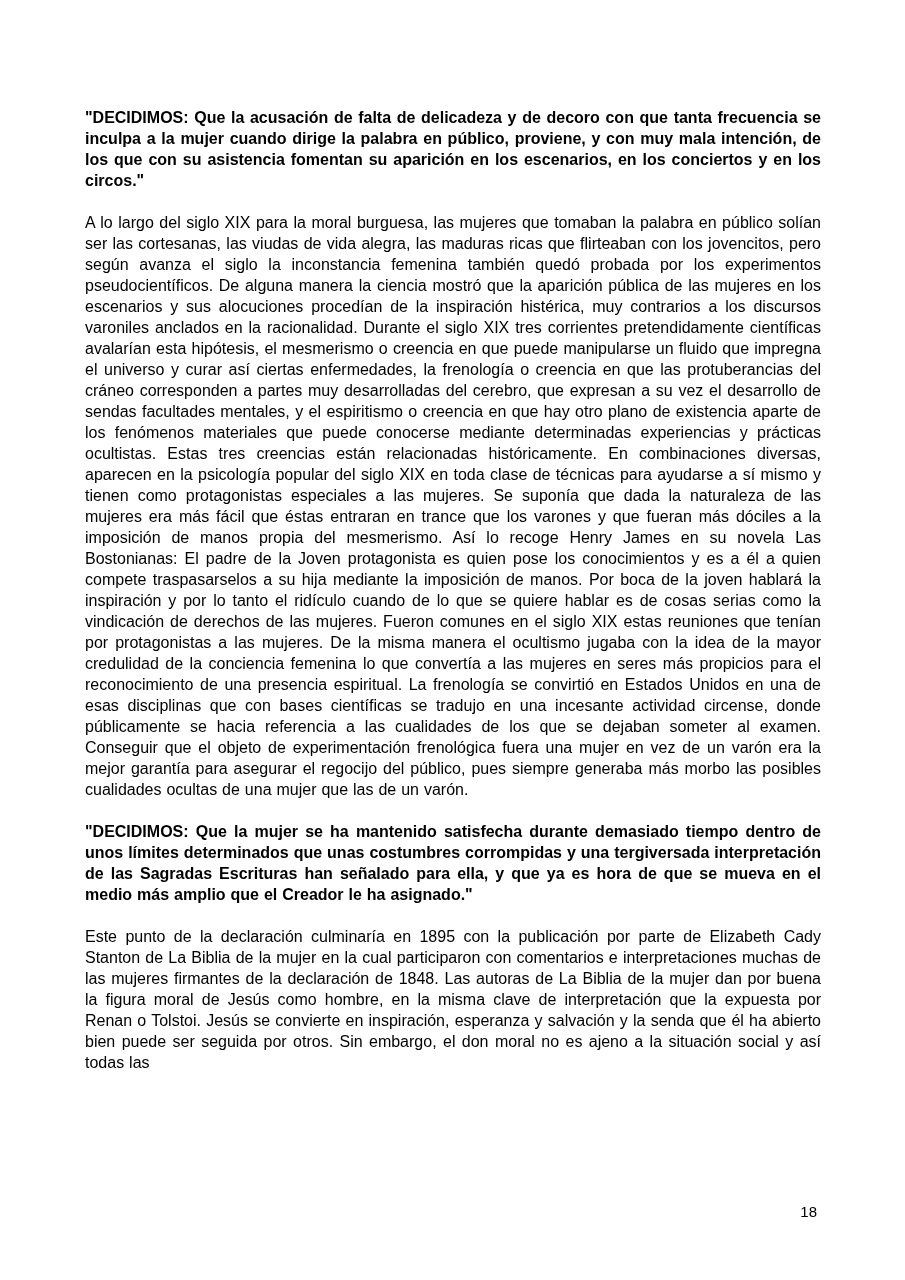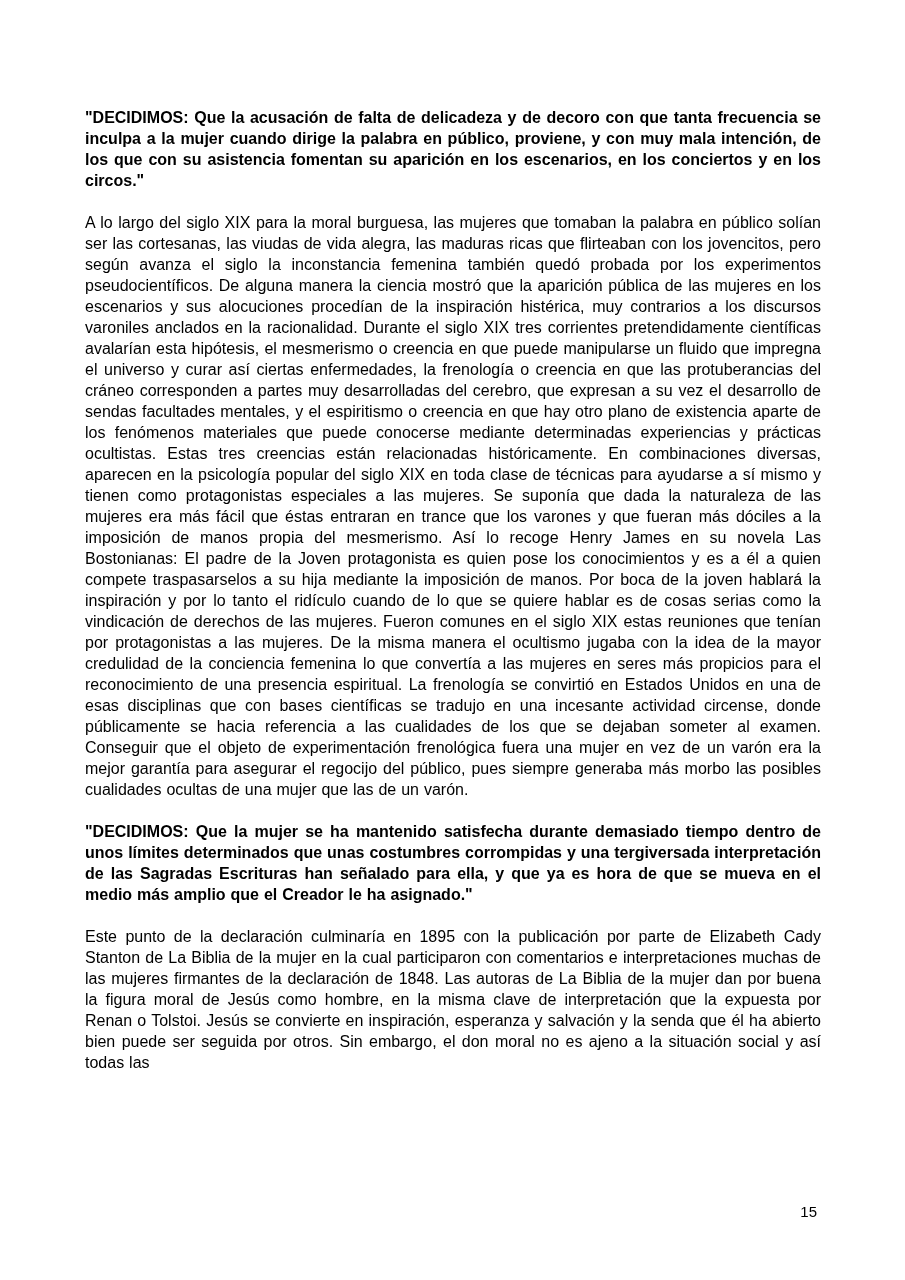--- a/index.html
+++ b/index.html
@@ -45,14 +45,14 @@
 </head>
 <body>
 
 <div class="page">
   <div class="content">
     <p class="para bold">"DECIDIMOS: Que la acusación de falta de delicadeza y de decoro con que tanta frecuencia se inculpa a la mujer cuando dirige la palabra en público, proviene, y con muy mala intención, de los que con su asistencia fomentan su aparición en los escenarios, en los conciertos y en los circos."</p>
     <p class="para">A lo largo del siglo XIX para la moral burguesa, las mujeres que tomaban la palabra en público solían ser las cortesanas, las viudas de vida alegra, las maduras ricas que flirteaban con los jovencitos, pero según avanza el siglo la inconstancia femenina también quedó probada por los experimentos pseudocientíficos. De alguna manera la ciencia mostró que la aparición pública de las mujeres en los escenarios y sus alocuciones procedían de la inspiración histérica, muy contrarios a los discursos varoniles anclados en la racionalidad. Durante el siglo XIX tres corrientes pretendidamente científicas avalarían esta hipótesis, el mesmerismo o creencia en que puede manipularse un fluido que impregna el universo y curar así ciertas enfermedades, la frenología o creencia en que las protuberancias del cráneo corresponden a partes muy desarrolladas del cerebro, que expresan a su vez el desarrollo de sendas facultades mentales, y el espiritismo o creencia en que hay otro plano de existencia aparte de los fenómenos materiales que puede conocerse mediante determinadas experiencias y prácticas ocultistas. Estas tres creencias están relacionadas históricamente. En combinaciones diversas, aparecen en la psicología popular del siglo XIX en toda clase de técnicas para ayudarse a sí mismo y tienen como protagonistas especiales a las mujeres. Se suponía que dada la naturaleza de las mujeres era más fácil que éstas entraran en trance que los varones y que fueran más dóciles a la imposición de manos propia del mesmerismo. Así lo recoge Henry James en su novela Las Bostonianas: El padre de la Joven protagonista es quien pose los conocimientos y es a él a quien compete traspasarselos a su hija mediante la imposición de manos. Por boca de la joven hablará la inspiración y por lo tanto el ridículo cuando de lo que se quiere hablar es de cosas serias como la vindicación de derechos de las mujeres. Fueron comunes en el siglo XIX estas reuniones que tenían por protagonistas a las mujeres. De la misma manera el ocultismo jugaba con la idea de la mayor credulidad de la conciencia femenina lo que convertía a las mujeres en seres más propicios para el reconocimiento de una presencia espiritual. La frenología se convirtió en Estados Unidos en una de esas disciplinas que con bases científicas se tradujo en una incesante actividad circense, donde públicamente se hacia referencia a las cualidades de los que se dejaban someter al examen. Conseguir que el objeto de experimentación frenológica fuera una mujer en vez de un varón era la mejor garantía para asegurar el regocijo del público, pues siempre generaba más morbo las posibles cualidades ocultas de una mujer que las de un varón.</p>
     <p class="para bold">"DECIDIMOS: Que la mujer se ha mantenido satisfecha durante demasiado tiempo dentro de unos límites determinados que unas costumbres corrompidas y una tergiversada interpretación de las Sagradas Escrituras han señalado para ella, y que ya es hora de que se mueva en el medio más amplio que el Creador le ha asignado."</p>
     <p class="para">Este punto de la declaración culminaría en 1895 con la publicación por parte de Elizabeth Cady Stanton de La Biblia de la mujer en la cual participaron con comentarios e interpretaciones muchas de las mujeres firmantes de la declaración de 1848. Las autoras de La Biblia de la mujer dan por buena la figura moral de Jesús como hombre, en la misma clave de interpretación que la expuesta por Renan o Tolstoi. Jesús se convierte en inspiración, esperanza y salvación y la senda que él ha abierto bien puede ser seguida por otros. Sin embargo, el don moral no es ajeno a la situación social y así todas las</p>
   </div>
-  <div class="page-number">15</div>
+  <div class="page-number">18</div>
 </div>
 
 </body></html>

